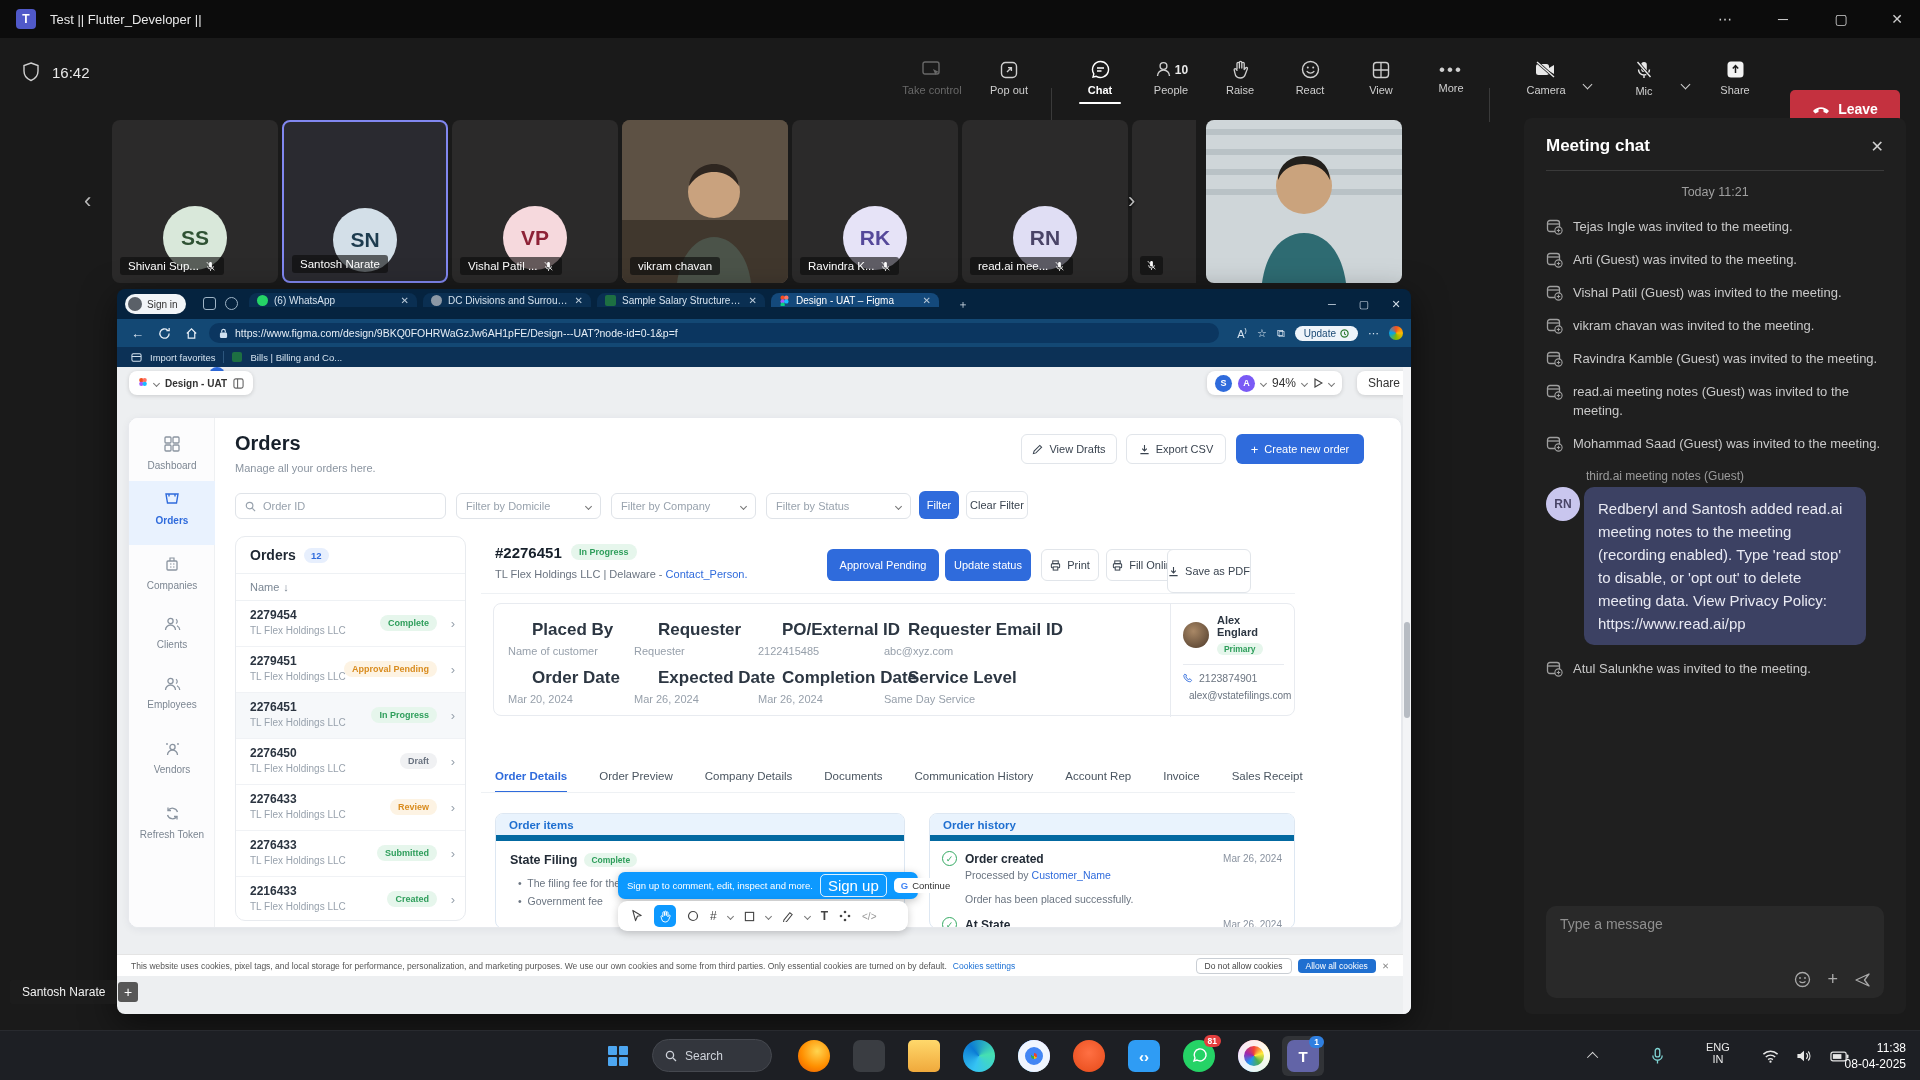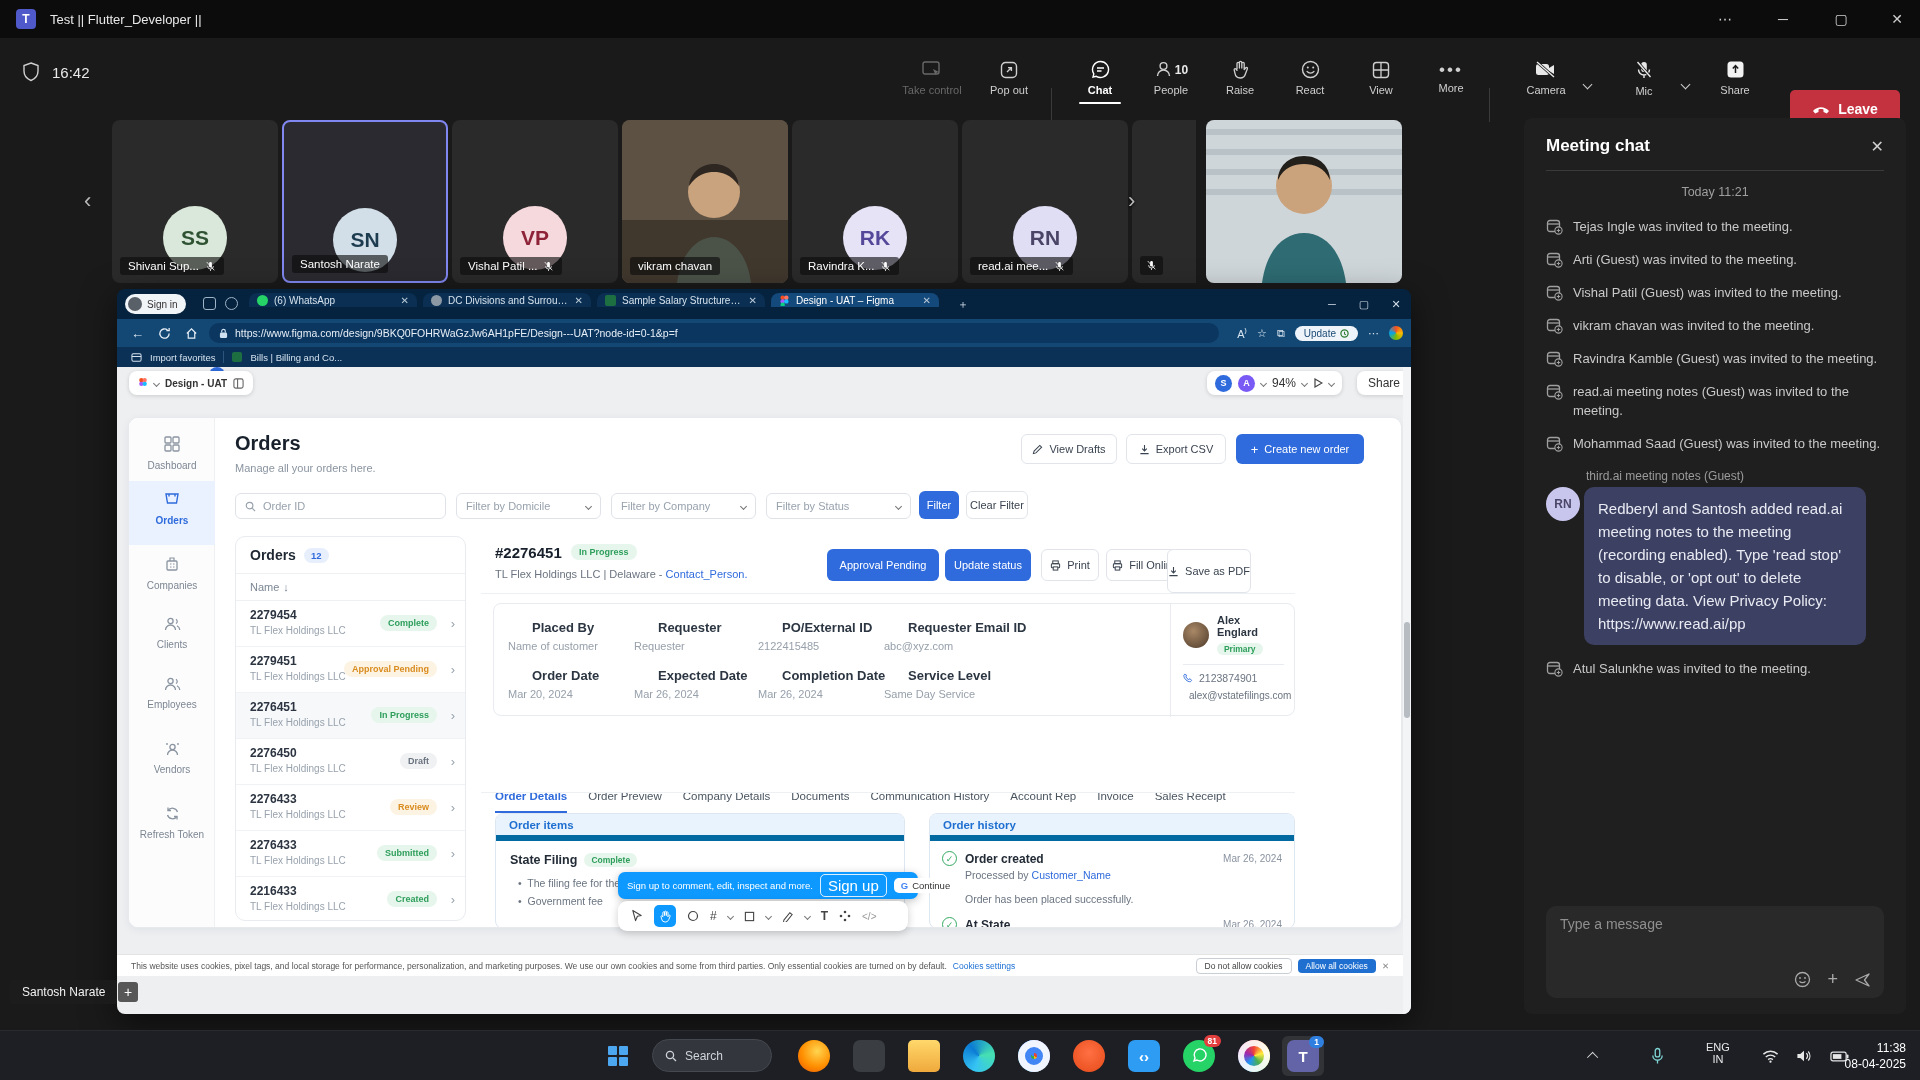--- a/index.html
+++ b/index.html
@@ -123,25 +123,25 @@
   .b-orange { background:#fdf3e3; color:#d98c1f; }
   .b-gray { background:#f0f1f3; color:#6a7380; }
 
   
   #d-no { position:absolute; left:366px; top:126px; font-size:15px; font-weight:bold; color:#17202b; }
   #d-status { position:absolute; left:442px; top:126px; font-size:9px; font-weight:bold; background:#e6f6ec; color:#2e9e5b; border-radius:9px; padding:3px 8px; }
   #d-sub { position:absolute; left:366px; top:150px; font-size:11px; color:#6b7480; }
   #d-sub a { color:#2f6bdc; text-decoration:none; }
   .d-div { position:absolute; left:352px; width:814px; height:1px; background:#eef1f4; }
   #fields { position:absolute; left:364px; top:185px; width:802px; height:113px; border:1px solid #e8ebf0; border-radius:8px; }
-  .fld .flab { font-size:13px; font-weight:bold; color:#2c3642;padding-left:24px; }
+  .fld .flab { font-size:17px; font-weight:bold; color:#2c3642;padding-left:24px; }
   .fld .fval { font-size:11px; color:#97a0ab; margin-top:5px; }
   #contact { position:absolute; left:676px; top:0; width:126px; height:113px; border-left:1px solid #e8ebf0; padding:10px 12px; }
   .pav { width:26px; height:26px; border-radius:50%; background:radial-gradient(circle at 40% 35%, #a98866, #4d3a2a); }
-  #tabsrow { position:absolute; left:366px; top:372px; display:flex; gap:21px; }
+  #tabsrow { position:absolute; left:366px; top:352px; display:flex; gap:32px; }
   .dtab { font-size:11.5px; color:#4a5560; padding-bottom:9px; white-space:nowrap; }
   .dtab-act { color:#2f6bdc; font-weight:bold; border-bottom:2px solid #2f6bdc; }
   .panel { position:absolute; top:395px; height:116px; border:1px solid #dde7f2; border-radius:8px; background:#fff; overflow:hidden; }
   .panel-h { height:27px; background:#e9f3fd; border-bottom:6px solid #0369a1; color:#1f6fd0; font-size:11.5px; font-weight:bold; display:flex; align-items:center; padding-left:13px; }
   .ckc { width:15px; height:15px; border-radius:50%; border:1.4px solid #35aa63; color:#35aa63; font-size:9px; display:flex; align-items:center; justify-content:center; flex:none; }
 
   
   #fpopup { position:absolute; left:501px; top:505px; width:300px; height:27px; background:#0d99ff; border-radius:7px; display:flex; align-items:center; gap:7px; padding:0 9px; box-shadow:0 2px 8px rgba(0,0,0,.25); }
   #fpopup .ptxt { color:#fff; font-size:9.5px; white-space:nowrap; }
   #fp-signup { border:1px solid rgba(255,255,255,.85); color:#fff; font-size:15px; border-radius:5px; padding:2px 7px; white-space:nowrap; }

